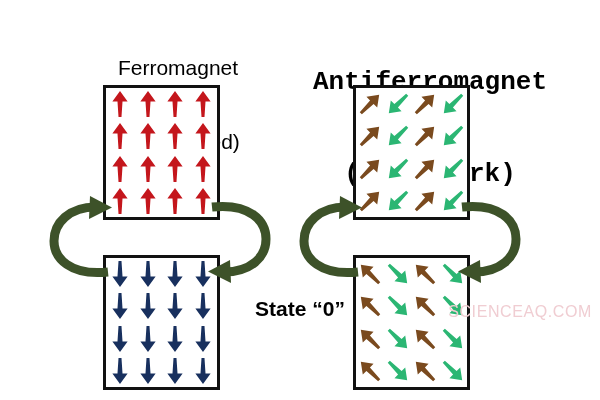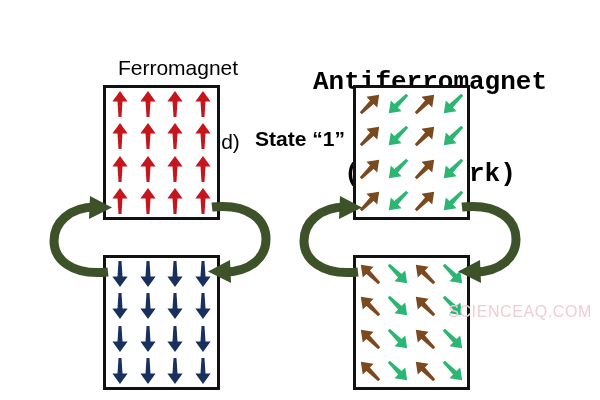--- a/index.html
+++ b/index.html
@@ -129,25 +129,25 @@
   <div class="panel-title" id="title-ferro">
     <span class="line">Ferromagnet</span>
     <span class="line">(widely used)</span>
   </div>
 
   <div class="panel-title" id="title-antiferro">
     <span class="line">Antiferromagnet</span>
     <span class="line">(this work)</span>
   </div>
 
-  <div class="state-label" id="state-1">
+
+  <div class="state-label" id="state-0">
     <span class="line">State</span>
-    <span class="line">“1”</span>
+    <span class="line">“0”</span>
   </div>
-
 
   <div class="spin-box" id="box-ferro-1">
     <div class="spin-grid">
         <div class="spin-cell">
           <span>
             <svg viewBox="0 0 20 28" style="transform:rotate(0deg)">
               <path d="M10 0 L18.2 11.2 L12.7 11.2 L11.6 28 L8.4 28 L7.3 11.2 L1.8 11.2 Z" fill="#c4161c"></path>
             </svg>
           </span>
         </div>

